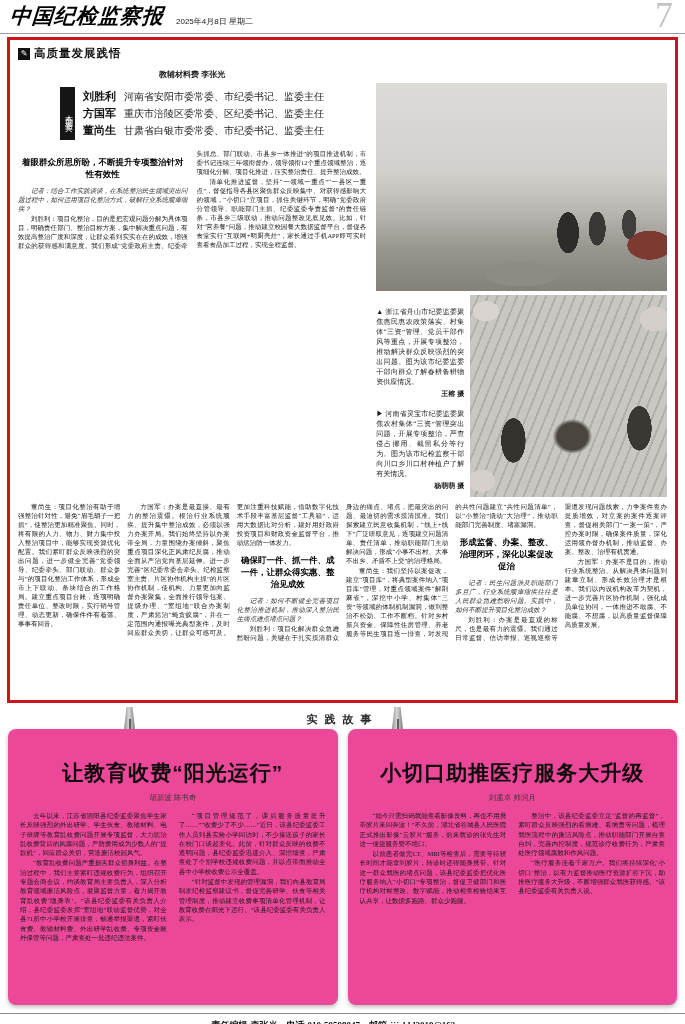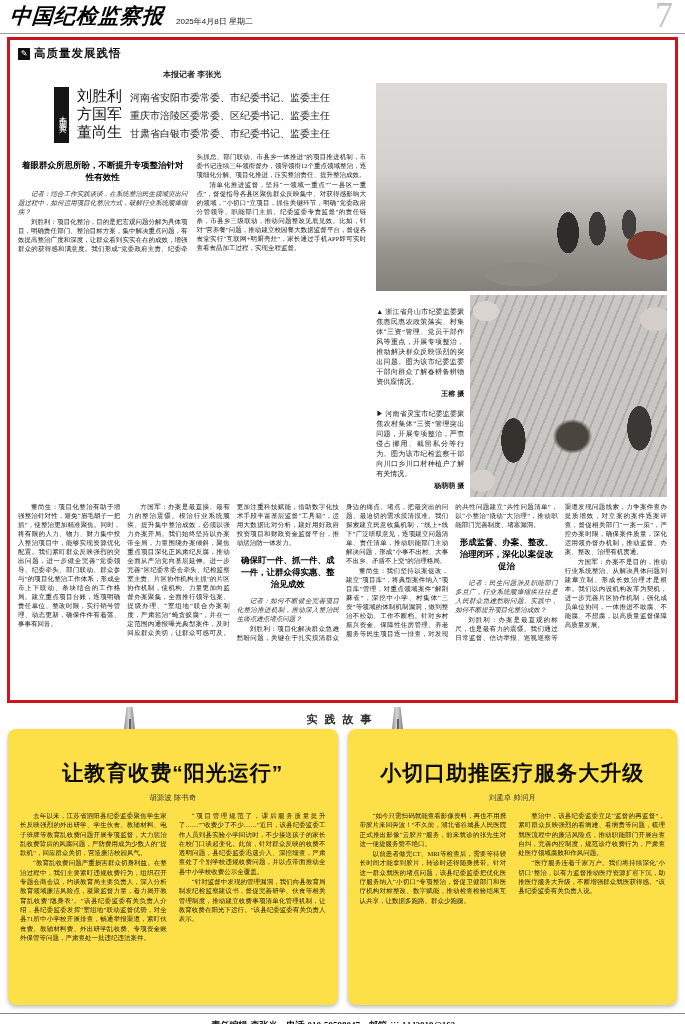--- a/index.html
+++ b/index.html
@@ -26,21 +26,21 @@
   .column-tag { font-size:11.5px; font-weight:bold; letter-spacing:1px; }
   .feature-intro { font-family:"DejaVu Serif", serif; font-style:italic; font-size:8.5px; line-height:13.5px;
                    color:#222; text-align:justify; text-indent:2em; padding:1px 4px 0 8px; height:62px; overflow:hidden; }
   .feature-headline { font-size:27px; font-weight:900; letter-spacing:1px; color:#0c0c0c; margin:9px 0 3px 2px; white-space:nowrap; }
   .feature-byline { text-align:center; font-size:8px; font-weight:bold; color:#222; margin:3px 0 7px 0; }
   .guests { display:flex; justify-content:center; gap:8px; margin:0 auto 7px auto; }
   .guest-label { writing-mode:vertical-rl; background:#151515; color:#fff; font-size:8px; letter-spacing:3px;
                  padding:5px 2px; text-align:center; }
   .guest-rows { display:flex; flex-direction:column; justify-content:space-between; padding:1px 0; }
   .guest-row { display:flex; align-items:baseline; gap:8px; line-height:16px; }
-  .guest-name { font-weight:normal; font-size:15px; }
+  .guest-name { font-weight:bold; font-size:11px; }
   .guest-title { font-family:"Liberation Serif", serif; font-size:10px; color:#222; }
   .interview-top { flex:1; column-count:2; column-gap:9px; overflow:hidden; margin-top:2px; }
   .ft-right { width:294px; display:flex; flex-direction:column; }
   .photo-main { margin-top:38px; height:208px; width:100%;
       background:
         radial-gradient(18px 34px at 66% 72%, #2e2c2a 60%, rgba(46,44,42,0) 61%),
         radial-gradient(14px 28px at 76% 70%, #3a3835 60%, rgba(58,56,53,0) 61%),
         radial-gradient(12px 24px at 87% 68%, #413f3c 60%, rgba(65,63,60,0) 61%),
         radial-gradient(40px 26px at 94% 78%, #7d3a30 55%, rgba(125,58,48,0) 56%),
         radial-gradient(60px 20px at 50% 92%, #8e8a84 60%, rgba(142,138,132,0) 61%),
@@ -76,21 +76,21 @@
   .wire { flex:1; height:1px; background:#9a9a9a; }
   .divider-label { font-family:"Liberation Serif", serif; font-size:11px; font-weight:bold;
                    letter-spacing:7px; color:#2a2a2a; padding:0 10px; }
   .clip { position:absolute; top:-4px; width:11px; height:22px;
           background:linear-gradient(90deg,#8f8f8f,#d8d8d8 45%,#7f7f7f);
           clip-path:polygon(22% 0, 78% 0, 100% 100%, 0 100%); }
   .clip::after { content:""; position:absolute; left:45%; top:55%; width:2px; height:45%; background:#5f5f5f; }
   .clip-1 { left:124px; } .clip-2 { left:392px; }
 
   .stories-row { display:flex; gap:10px; margin:2px 8px 0 8px; height:276px; }
-  .story-card { flex:1; background:#fde047; border-radius:8px; box-shadow:0 2px 4px rgba(0,0,0,.28);
+  .story-card { flex:1; background:#ec4899; border-radius:8px; box-shadow:0 2px 4px rgba(0,0,0,.28);
                 padding:30px 12px 8px 12px; overflow:hidden; }
   .story-title { text-align:center; font-size:21px; font-weight:900; letter-spacing:1px; color:#0c0c0c; white-space:nowrap; }
   .story-byline { text-align:center; font-size:7.5px; color:#3a3a3a; margin:6px 0 8px 0; }
   .story-body { column-count:2; column-gap:12px; height:188px; overflow:hidden; }
   .st-p { font-family:"Liberation Serif", serif; font-size:6.5px; line-height:9.3px; text-align:justify;
           text-indent:2em; color:#181818; margin-bottom:1px; }
 
   
   .footer { margin-top:8px; border-top:1px solid #8a8a8a; padding-top:5px; text-align:center; }
   .footer-text { font-family:"Liberation Serif", serif; font-size:9px; font-weight:bold; color:#111; }
@@ -109,21 +109,21 @@
   </div>
 </div>
 
 <div class="feature-box">
   <div class="feature-top">
     <div class="ft-left">
       <div class="tag-row">
         <span class="tag-icon">✎</span>
         <span class="column-tag">高质量发展践悟</span>
       </div>
-      <div class="feature-byline">本报记者 李张光</div>
+      <div class="feature-byline">教辅材料费 李张光</div>
       <div class="guests">
         <div class="guest-label">本期嘉宾</div>
         <div class="guest-rows">
           <div class="guest-row">
             <span class="guest-name">刘胜利</span>
             <span class="guest-title">河南省安阳市委常委、市纪委书记、监委主任</span>
           </div>
           <div class="guest-row">
             <span class="guest-name">方国军</span>
             <span class="guest-title">重庆市涪陵区委常委、区纪委书记、监委主任</span>

